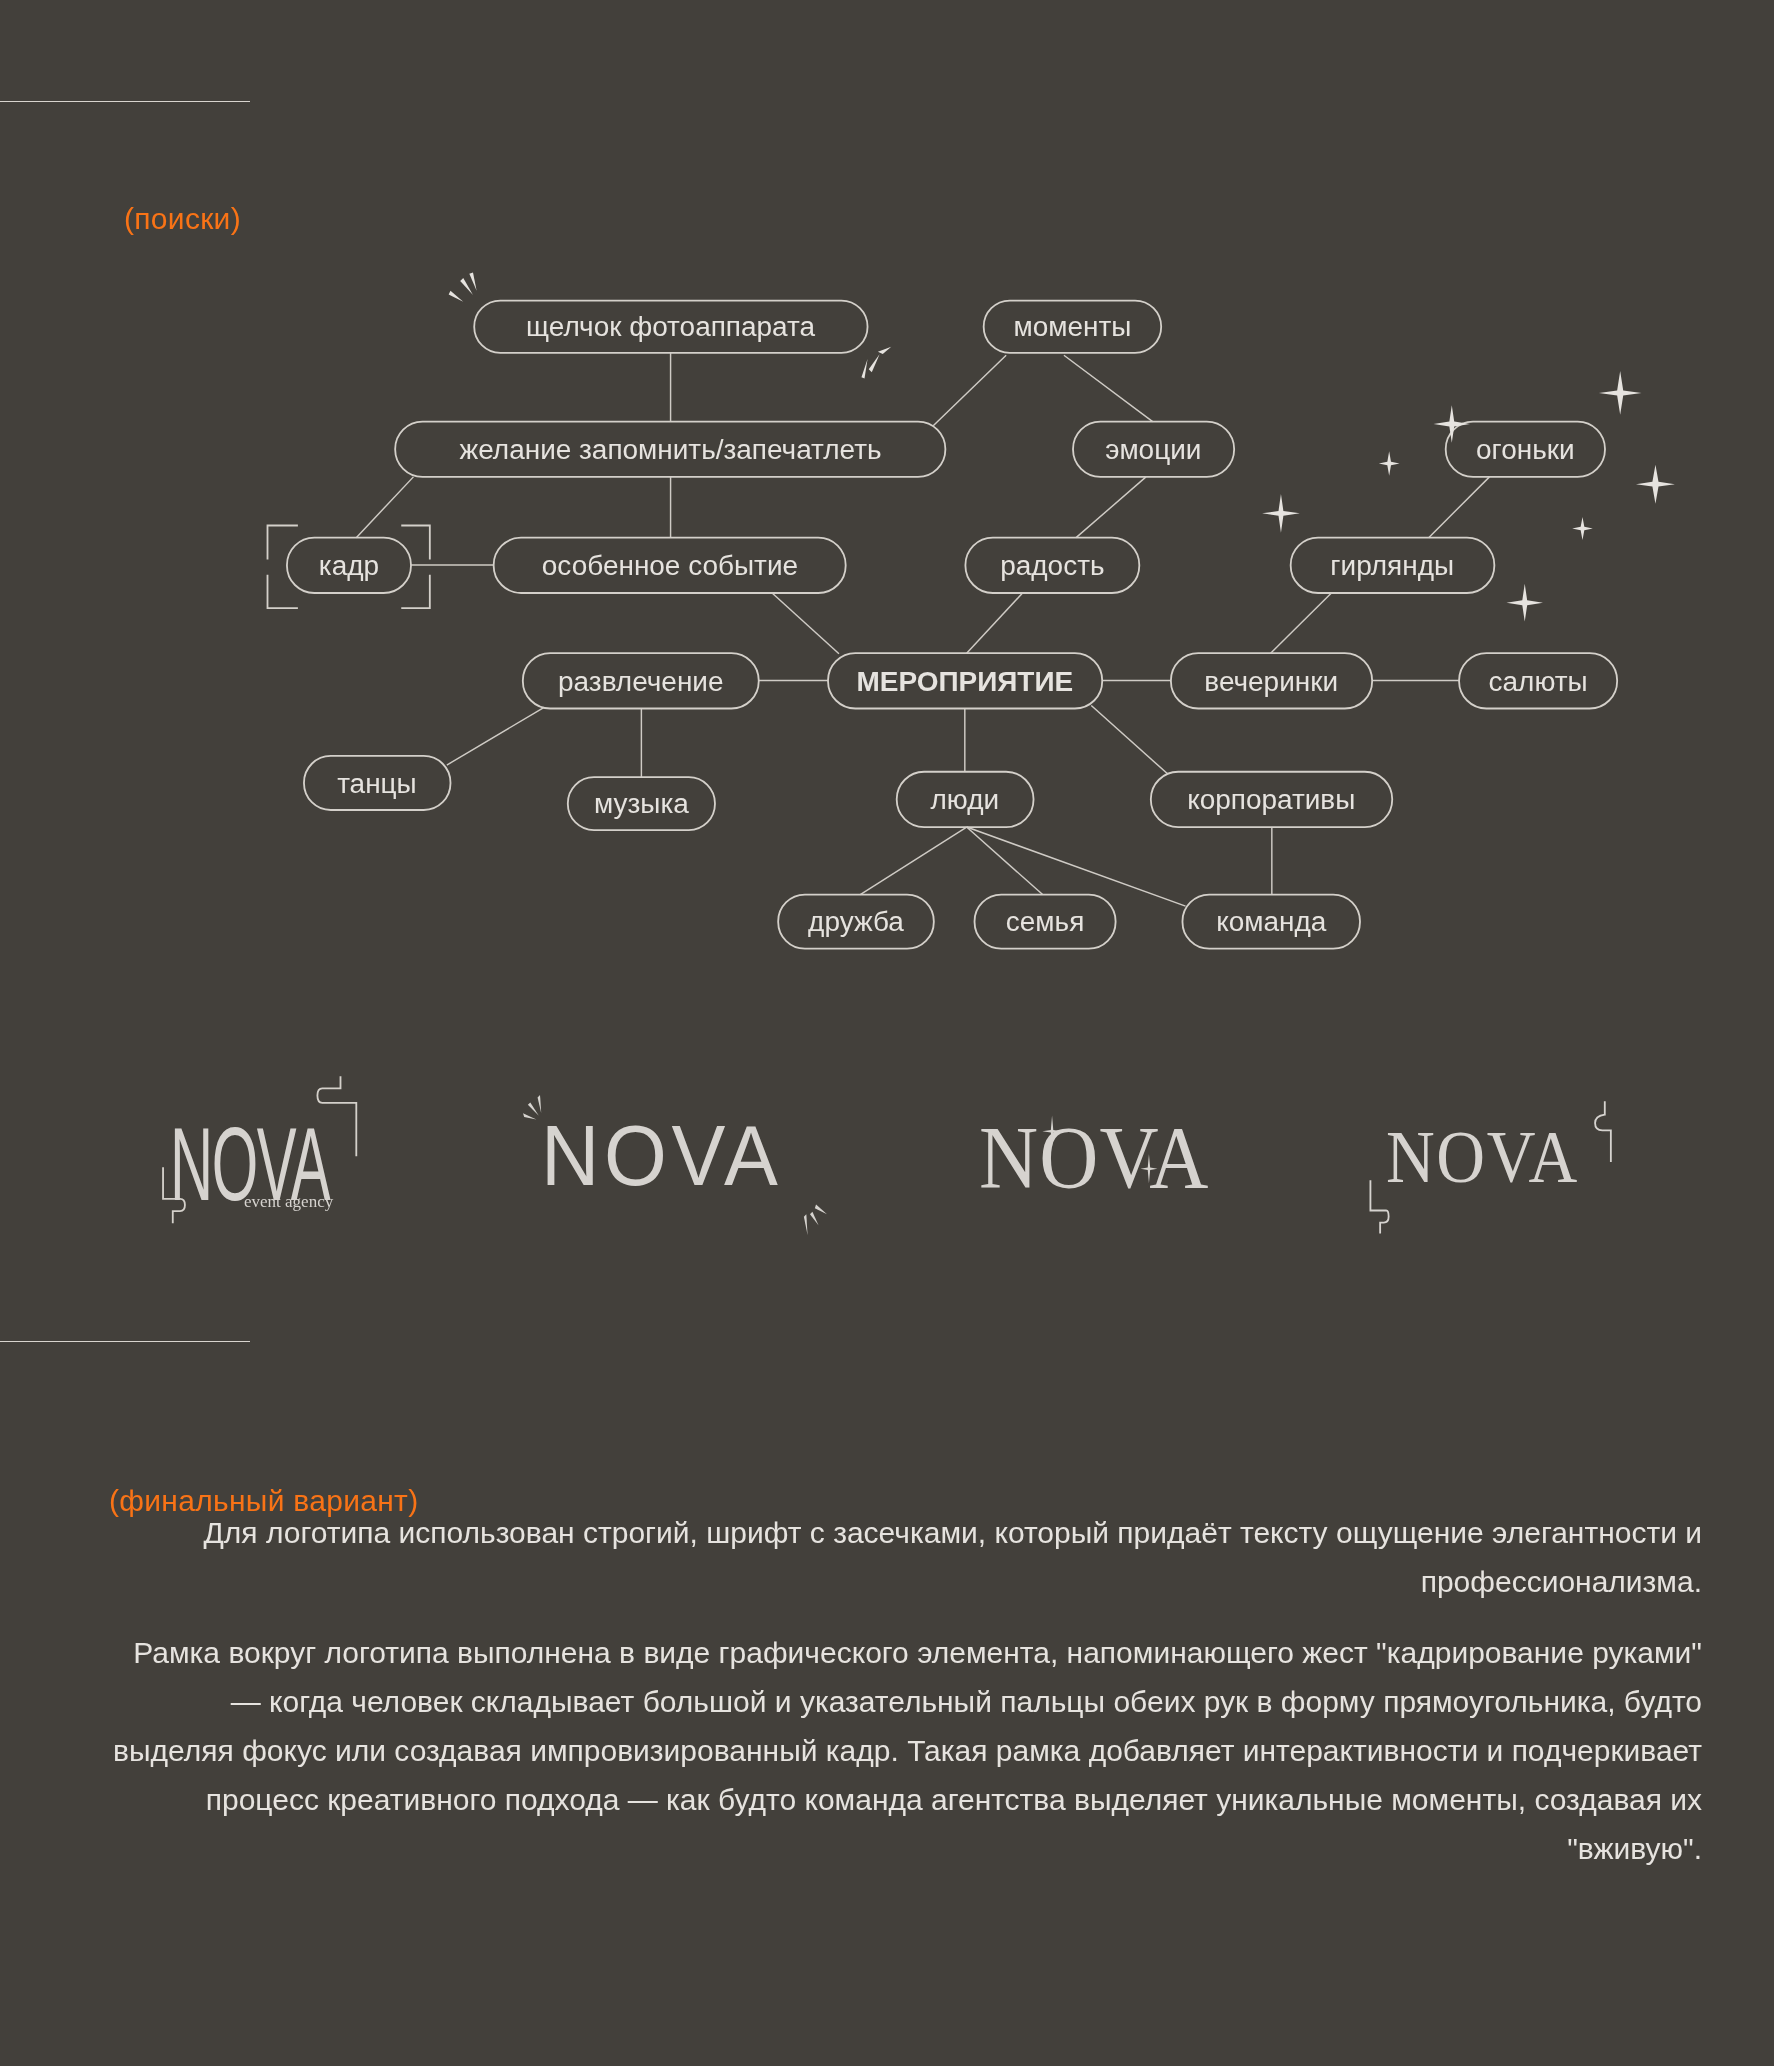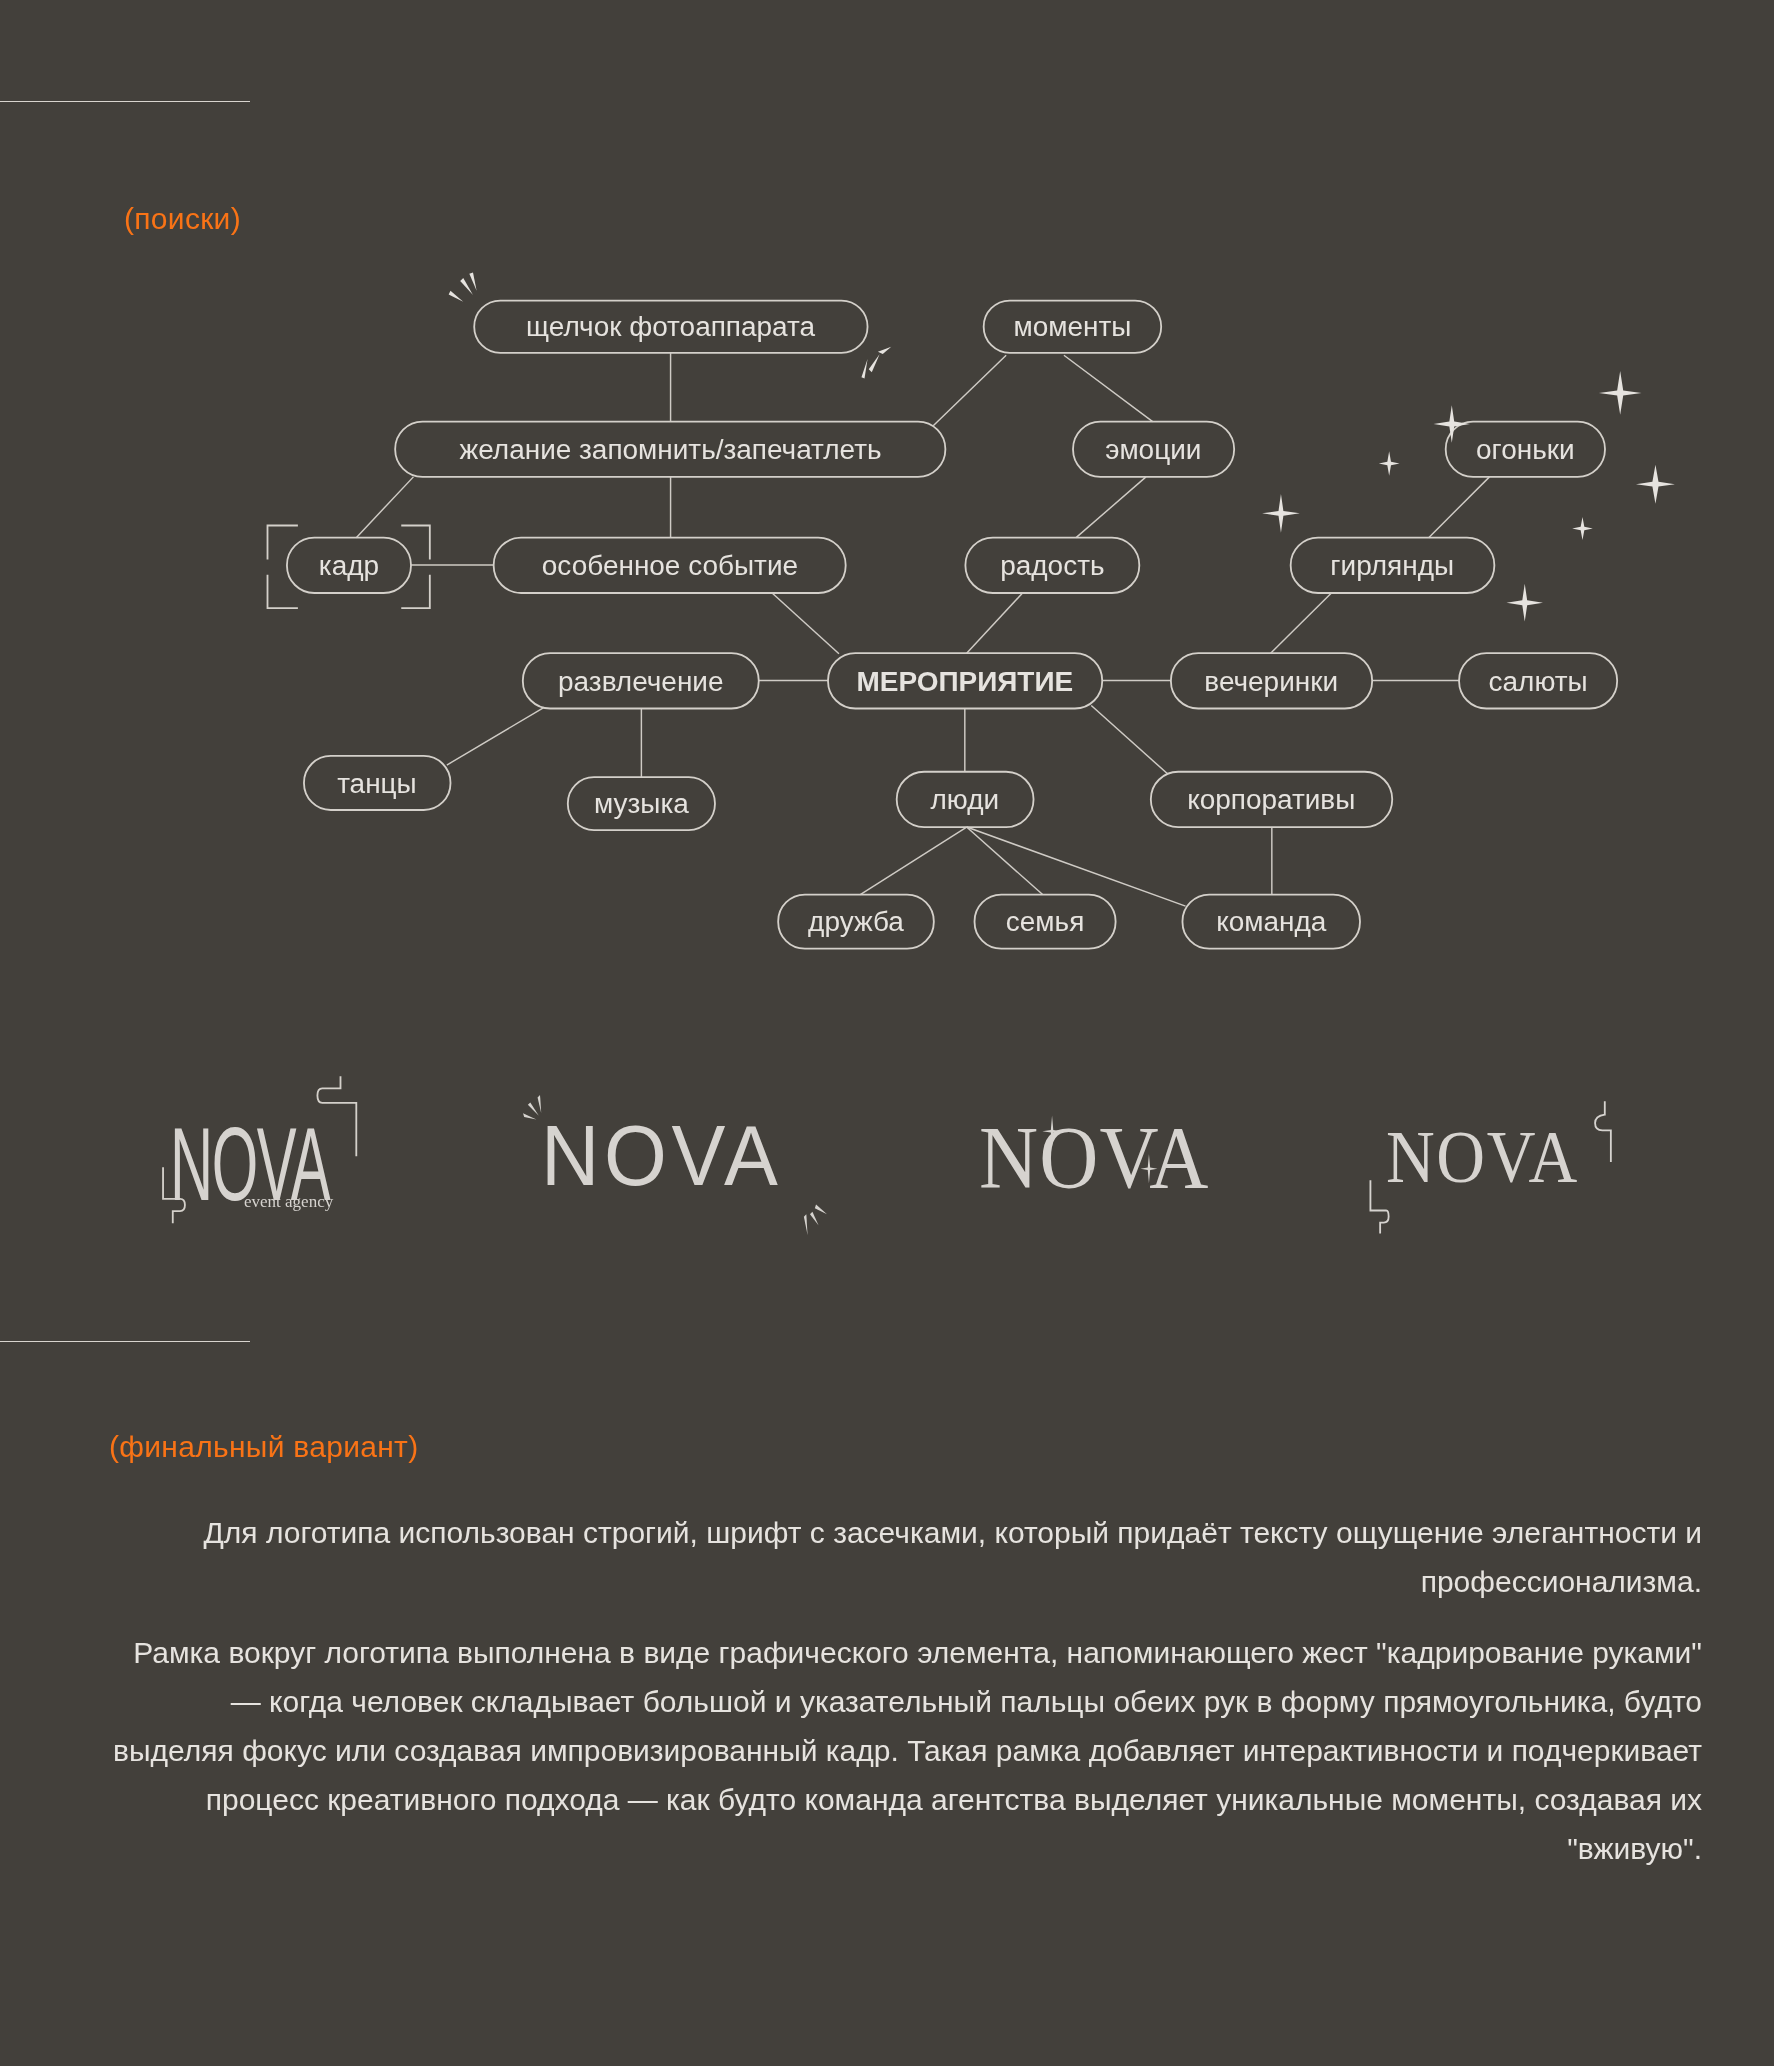--- a/index.html
+++ b/index.html
@@ -212,19 +212,19 @@
   <div class="logo logo-4">
     <svg width="255" height="134" viewBox="0 0 420 220">
       <path d="M390 0 V22 Q374 24 374 36 Q374 48 386 48 H400 V100" stroke="#d6d3cf" stroke-width="3" fill="none"></path>
       <path d="M4 130 V180 H30 Q34 180 34 190 Q34 200 26 200 H20 V218" stroke="#d6d3cf" stroke-width="3" fill="none"></path>
     </svg>
     <span class="word">NOVA</span>
   </div>
 </div>
 
 <div class="rule" style="top:1341px;"></div>
-<div class="section-label" style="left:109px; top:1430px;">(финальный вариант)</div>
+<div class="section-label" style="left:109px; top:1484px;">(финальный вариант)</div>
 
 <div class="body-text">
   <p>Для логотипа использован строгий, шрифт с засечками, который придаёт тексту ощущение элегантности и профессионализма.</p>
   <p>Рамка вокруг логотипа выполнена в виде графического элемента, напоминающего жест "кадрирование руками" — когда человек складывает большой и указательный пальцы обеих рук в форму прямоугольника, будто выделяя фокус или создавая импровизированный кадр. Такая рамка добавляет интерактивности и подчеркивает процесс креативного подхода — как будто команда агентства выделяет уникальные моменты, создавая их "вживую".</p>
 </div>
 
 
 </body></html>

